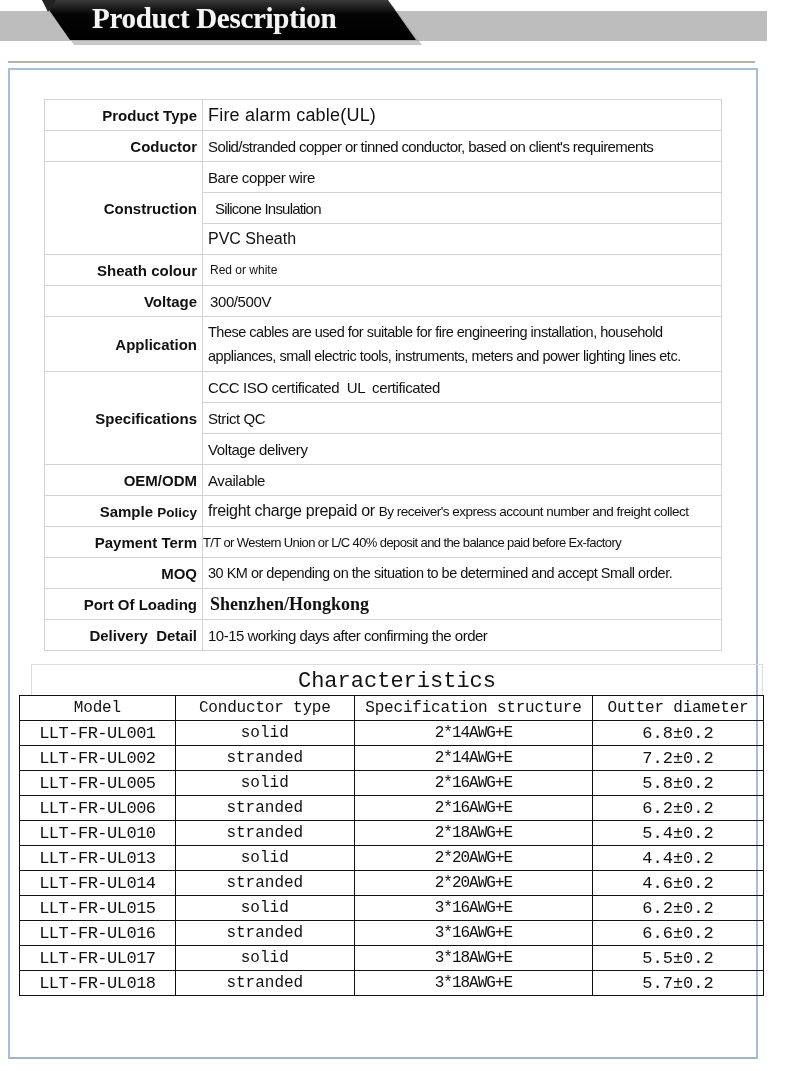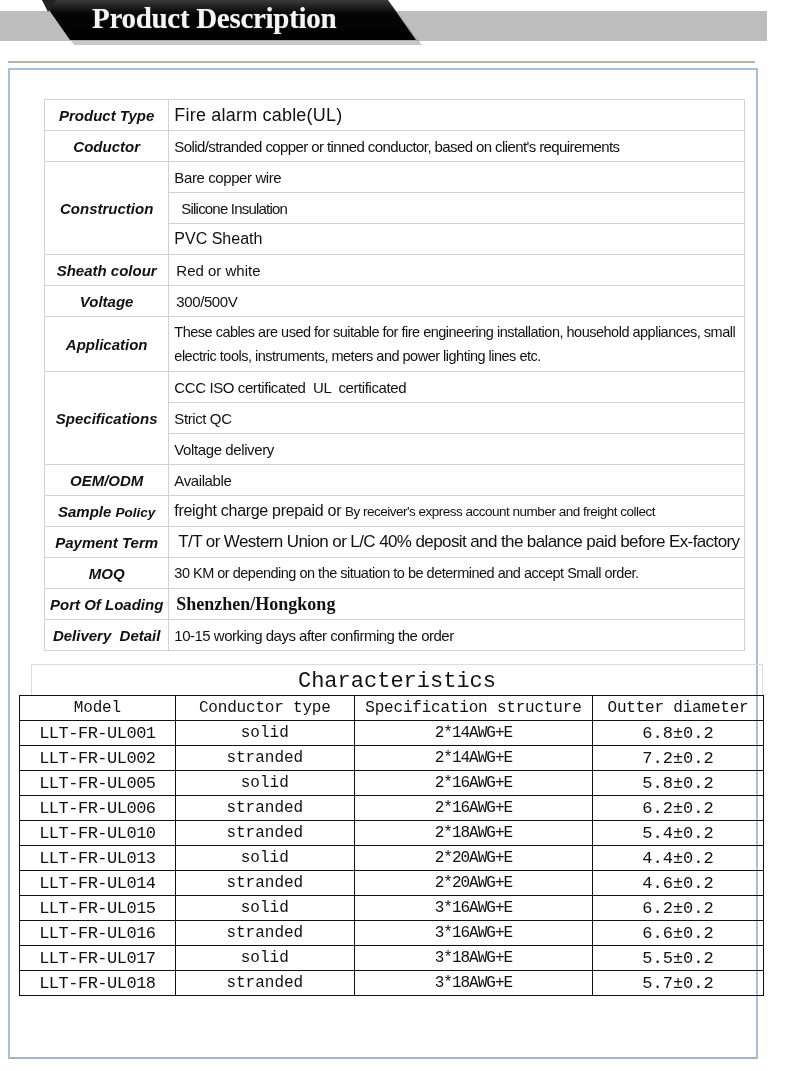--- a/index.html
+++ b/index.html
@@ -37,21 +37,21 @@
   
   table.spec {
     position: absolute; left: 44px; top: 99px; width: 678px;
     border-collapse: collapse;
   }
   table.spec td {
     border: 1px solid #d2d2d2; padding: 0 5px; height: 30px;
     font-size: 15px; color: #111; white-space: nowrap;
   }
   table.spec td.lab {
-    width: 147px; text-align: center; font-weight: bold; font-size: 15px; font-style: italic;
+    width: 147px; text-align: right; font-weight: bold; font-size: 15px;
   }
   table.spec td.val { letter-spacing: -0.4px; }
   .big { font-size: 18px !important; letter-spacing: 0.2px !important; }
   .serif-val { font-family: "Liberation Serif", serif; font-weight: bold; font-size: 18px !important; letter-spacing: 0 !important; }
   .small-tail { font-size: 13.5px; }
   .app { line-height: 24px; padding-top: 3px !important; padding-bottom: 3px !important; white-space: normal !important; }
   
   .char-wrap {
     position: absolute; left: 31px; top: 664px; width: 730px;
     border: 1px solid #dcdcdc; border-bottom: none;
@@ -112,21 +112,21 @@
       <td class="val">Bare copper wire</td>
     </tr>
     <tr>
       <td class="val" style="letter-spacing:-0.8px;padding-left:12px">Silicone Insulation</td>
     </tr>
     <tr>
       <td class="val" style="font-size:16px;letter-spacing:0">PVC Sheath</td>
     </tr>
     <tr>
       <td class="lab">Sheath colour</td>
-      <td class="val" style="font-size:15px;letter-spacing:0;padding-left:7px">Red or white</td>
+      <td class="val" style="font-size:12px;letter-spacing:0;padding-left:7px">Red or white</td>
     </tr>
     <tr>
       <td class="lab">Voltage</td>
       <td class="val" style="padding-left:7px">300/500V</td>
     </tr>
     <tr>
       <td class="lab" style="height:54px">Application</td>
       <td class="val app" style="font-size:14.5px;letter-spacing:-0.5px">These cables are used for suitable for fire engineering installation, household appliances, small electric tools,   instruments, meters and power lighting lines etc.</td>
     </tr>
     <tr>
@@ -148,21 +148,21 @@
         <span>Sample</span>
         <span class="small-tail">Policy</span>
       </td>
       <td class="val">
         <span style="font-size:16px;letter-spacing:-0.3px">freight charge prepaid or</span>
         <span class="small-tail" style="letter-spacing:-0.5px">By receiver's express account number and freight collect</span>
       </td>
     </tr>
     <tr>
       <td class="lab">Payment Term</td>
-      <td class="val" style="font-size:17px;letter-spacing:-0.6px;padding-left:9px">T/T or Western Union or L/C 40% deposit and the balance paid before Ex-factory</td>
+      <td class="val" style="font-size:13px;letter-spacing:-0.6px;padding-left:0">T/T or Western Union or L/C 40% deposit and the balance paid before Ex-factory</td>
     </tr>
     <tr>
       <td class="lab">MOQ</td>
       <td class="val" style="font-size:14.5px;letter-spacing:-0.5px">30 KM or depending on the situation to be determined and accept Small order.</td>
     </tr>
     <tr>
       <td class="lab">Port Of Loading</td>
       <td class="val serif-val" style="padding-left:7px">Shenzhen/Hongkong</td>
     </tr>
     <tr>

